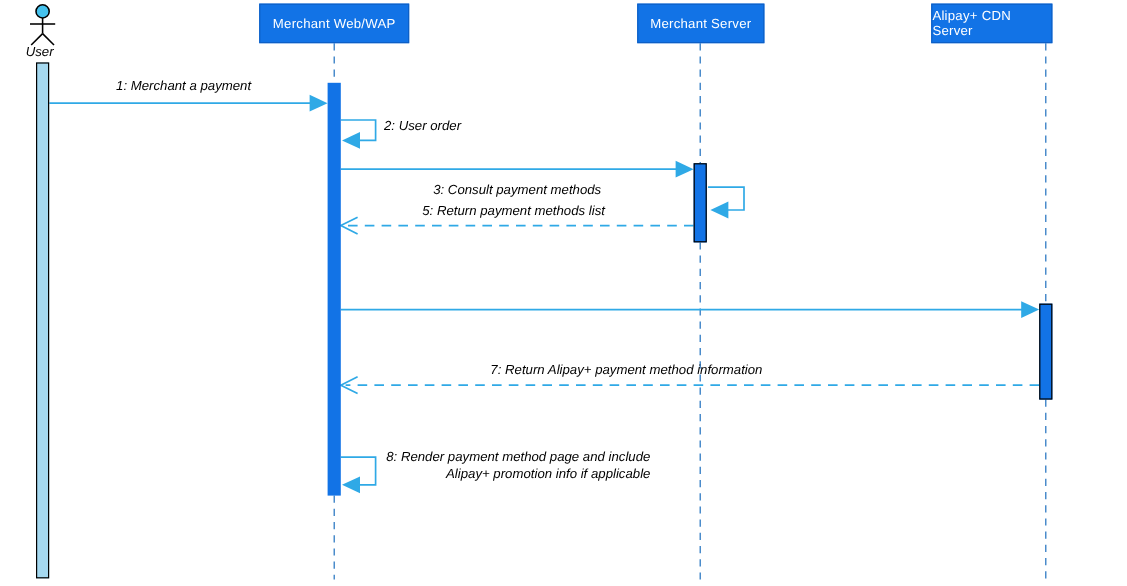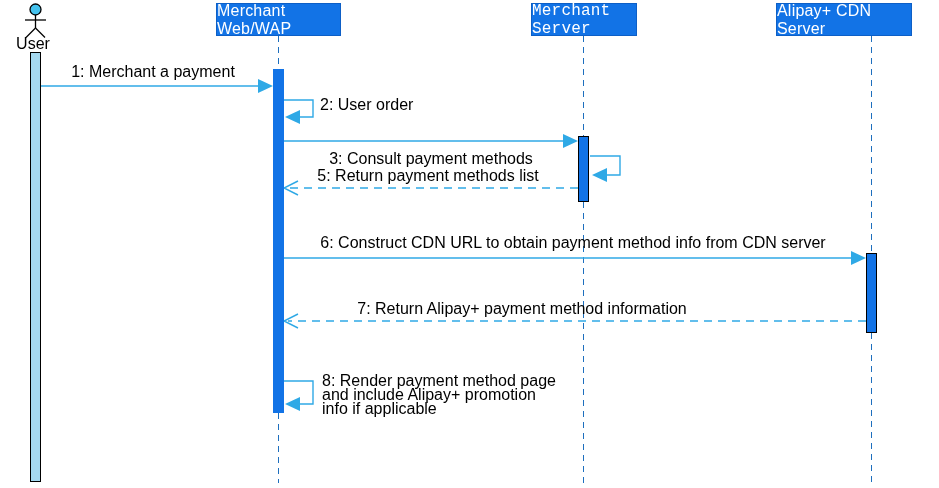--- a/index.html
+++ b/index.html
@@ -14,59 +14,60 @@
   }
   #wires { position: absolute; left: 0; top: 0; z-index: 1; }
 
   .participant-box {
     position: absolute;
     top: 3px;
     height: 33px;
     background: #1273E6;
     border: 1px solid #0d5fc6;
     color: #ffffff;
-    font-size: 16px;
+    font-size: 11px;
     letter-spacing: 0.2px;
     display: flex;
     align-items: center;
     justify-content: center;
     z-index: 3;
   }
   .box-mw  { left: 216px; width: 125px; }
-  .box-ms  { left: 531px; width: 106px; font-family: Liberation Mono, monospace; }
-  .box-cdn { left: 776px; width: 136px; }
+  .box-ms  { left: 531px; width: 106px; }
+  .box-cdn { left: 776px; width: 101px; }
 
   .activation {
     position: absolute;
     width: 11px;
     z-index: 2;
   }
   .act-user { left: 30px;  top: 52px;  height: 430px; background: #A5D9F0; border: 1px solid #000000; }
   .act-mw   { left: 273px; top: 69px;  height: 344px; background: #1273E6; }
   .act-ms   { left: 578px; top: 136px; height: 66px;  background: #1273E6; border: 1px solid #000000; }
   .act-cdn  { left: 866px; top: 253px; height: 80px;  background: #1273E6; border: 1px solid #000000; }
 
   .msg-label {
     position: absolute;
-    font-size: 16px;
+    font-size: 11px;
     color: #000000;
     white-space: pre;
     z-index: 4;
     line-height: 14px;
+    font-style: italic;
   }
   .centered { transform: translateX(-50%); }
   .lbl-user { left: 33px;  top: 37px; }
   .lbl-1 { left: 153px; top: 65px; }
   .lbl-2 { left: 320px; top: 98px; }
   .lbl-3 { left: 431px; top: 122px; margin-top: 30px; }
   .lbl-4 { left: 632px; top: 156px; }
   .lbl-5 { left: 428px; top: 169px; }
   .lbl-6 { left: 573px; top: 236px; }
   .lbl-7 { left: 522px; top: 302px; }
-  .lbl-8 { left: 444px; top: 374px; width: 244px; white-space: normal; text-align: left; }
+  .lbl-8 { left: 420px; top: 374px; width: 244px; white-space: normal; text-align: right; }
 </style>
 </head>
 <body>
 
 <div id="stage">
 
   <svg id="wires" width="939" height="488" viewBox="0 0 939 488">
 
     <g stroke="#1D6FBE" stroke-width="1" stroke-dasharray="6,5">
       <line x1="278.5" y1="36" x2="278.5" y2="69"></line>
@@ -134,17 +135,16 @@
 
   <div class="activation act-user"></div>
   <div class="activation act-mw"></div>
   <div class="activation act-ms"></div>
   <div class="activation act-cdn"></div>
 
   <div class="msg-label centered lbl-1">1: Merchant a payment</div>
   <div class="msg-label lbl-2">2: User order</div>
   <div class="msg-label centered lbl-3">3: Consult payment methods</div>
   <div class="msg-label centered lbl-5">5: Return payment methods list</div>
-  <div class="msg-label centered lbl-6">6: Construct CDN URL to obtain payment method info from CDN server</div>
   <div class="msg-label centered lbl-7">7: Return Alipay+ payment method information</div>
   <div class="msg-label centered lbl-8">8: Render payment method page and include Alipay+ promotion info if applicable</div>
 
 </div>
 
 </body></html>

